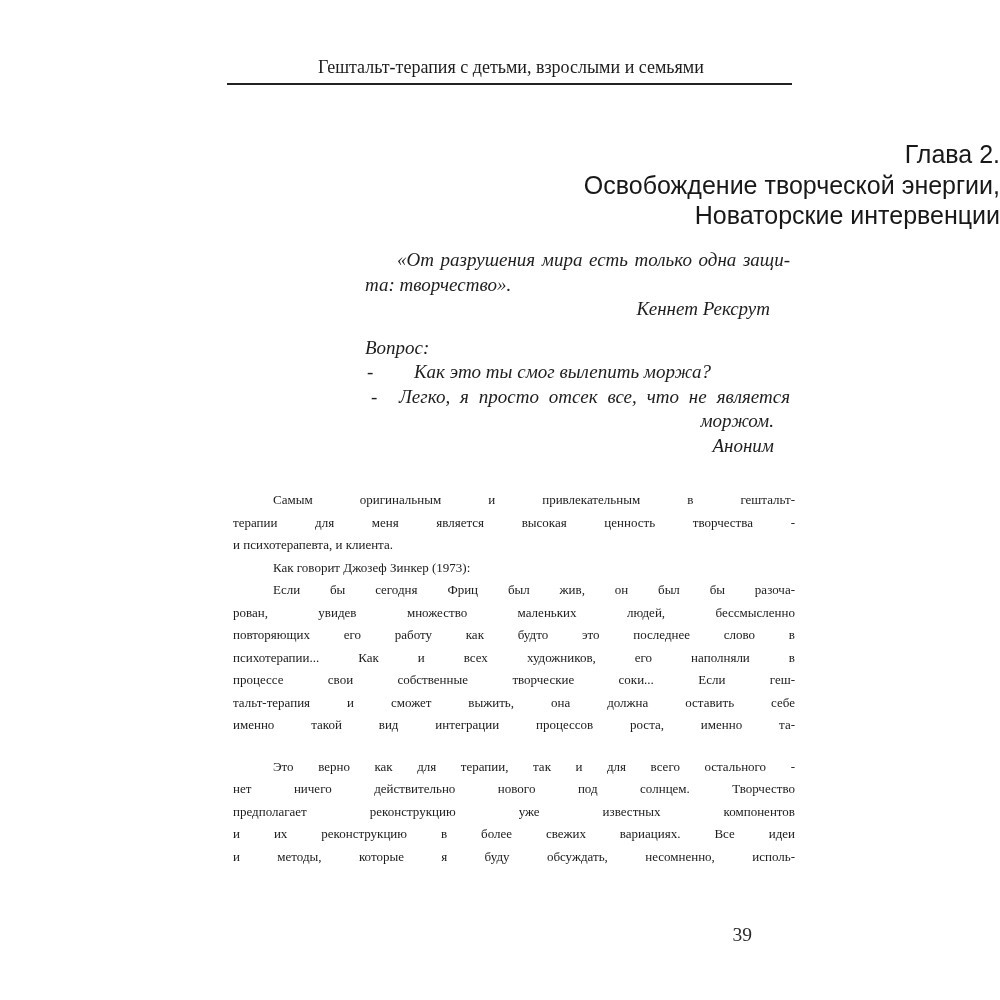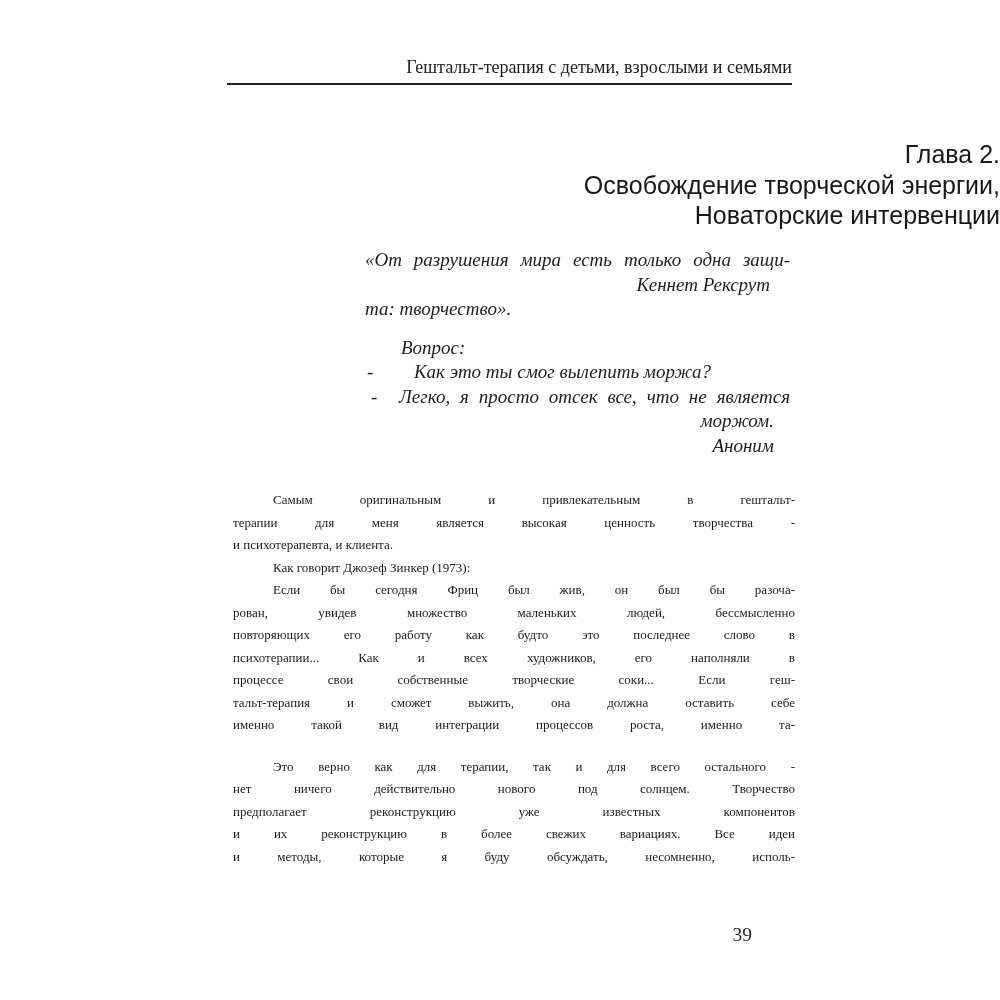--- a/index.html
+++ b/index.html
@@ -8,21 +8,21 @@
     width: 1000px;
     height: 1000px;
     background: #ffffff;
     color: #1e1e1e;
     overflow: hidden;
   }
   
   .running-head {
     position: absolute;
     top: 57px; left: 230px; width: 562px;
-    text-align: right;
+    text-align: center;
     font-family: "Liberation Serif", serif;
     font-size: 18px;
     color: #1c1c1c;
     white-space: nowrap;
   }
   .head-rule {
     position: absolute;
     top: 83px; left: 227px; width: 565px; height: 2px;
     background: #222222;
   }
@@ -40,23 +40,23 @@
   .epigraph {
     position: absolute;
     top: 248px; left: 365px; width: 425px;
     font-family: "Liberation Serif", serif;
     font-style: italic;
     font-size: 19px;
     line-height: 24.5px;
     color: #1e1e1e;
   }
   .ep-line { min-height: 24.5px; }
-  .ep-line.j  { text-align: justify; text-align-last: justify; }
+  .ep-line.j  { text-align: justify; text-align-last: justify; margin-left: 32px; }
   .ep-attr    { text-align: right; padding-right: 20px; }
-  .dlg-label  { margin-top: 14px; margin-left: 36px; }
+  .dlg-label  { margin-top: 14px; }
   .dlg        { position: relative; }
   .dash       { position: absolute; left: 2px; top: 0; }
   .dash-2     { left: 6px; }
   .dlg-q      { display: block; padding-left: 49px; }
   .dlg-a      { display: block; padding-left: 34px; text-align: justify; text-align-last: justify; }
   .ep-right   { text-align: right; padding-right: 16px; }
   
   .body-text {
     position: absolute;
     top: 489px; left: 233px; width: 562px;
@@ -89,22 +89,22 @@
   <div class="head-rule"></div>
 
   <div class="chapter-title">
     <div>Глава 2.</div>
     <div>Освобождение творческой энергии,</div>
     <div>Новаторские интервенции</div>
   </div>
 
   <div class="epigraph">
     <div class="ep-line j">«От разрушения мира есть только одна защи-</div>
+    <div class="ep-line">та: творчество».</div>
     <div class="ep-line ep-attr">Кеннет Рексрут</div>
-    <div class="ep-line">та: творчество».</div>
 
     <div class="ep-line dlg-label">Вопрос:</div>
     <div class="ep-line dlg">
       <span class="dash">-</span>
       <span class="dlg-q">Как это ты смог вылепить моржа?</span>
     </div>
     <div class="ep-line dlg">
       <span class="dash dash-2">-</span>
       <span class="dlg-a">Легко, я просто отсек все, что не является</span>
     </div>

